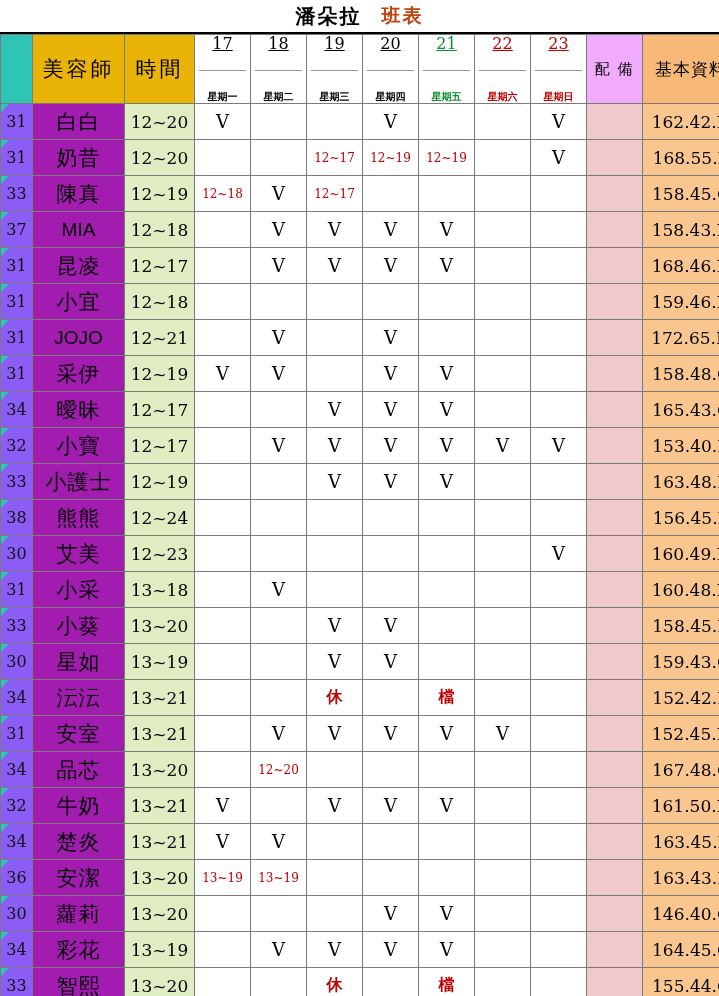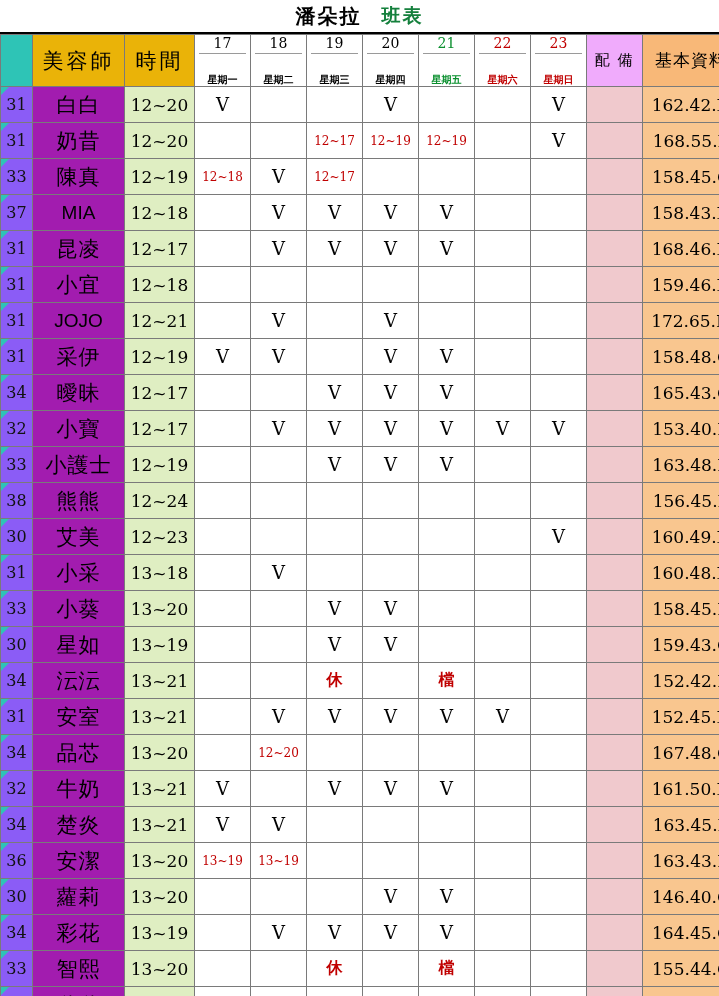--- a/index.html
+++ b/index.html
@@ -33,21 +33,21 @@
     font-weight: bold;
     font-size: 20px;
     letter-spacing: 2px;
     color: #000;
   }
   .title-bar .t-kind {
     font-family: "DejaVu Serif", "Liberation Serif", serif;
     font-weight: bold;
     font-size: 19px;
     letter-spacing: 2px;
-    color: #15803d;
+    color: #c2410c;
   }
   .title-bar .t-range {
     font-family: "DejaVu Serif", "Liberation Serif", serif;
     font-weight: bold;
     font-size: 19px;
     color: #000;
   }
   table.grid {
     border-collapse: collapse;
     width: 719px;
@@ -83,25 +83,26 @@
     color: #000;
   }
   .hdr-day {
     background: #ffffff;
     height: 44px;
     padding: 1px 0 2px 0;
   }
   .hdr-day .dnum {
     display: block;
     font-family: "DejaVu Serif", "Liberation Serif", serif;
-    font-size: 14px;
+    font-size: 16px;
     line-height: 17px;
     border-bottom: 1px solid #9a9a9a;
-    padding-bottom: 1px;
+    padding-bottom: 18px;
     margin: 0 4px 2px 4px;
+    text-decoration: underline;
   }
   .hdr-day .dwk {
     display: block;
     font-family: "DejaVu Serif", "Liberation Serif", serif;
     font-size: 10px;
     line-height: 12px;
     font-weight: bold;
     margin-top: 20px;
   }
   .hdr-note {

